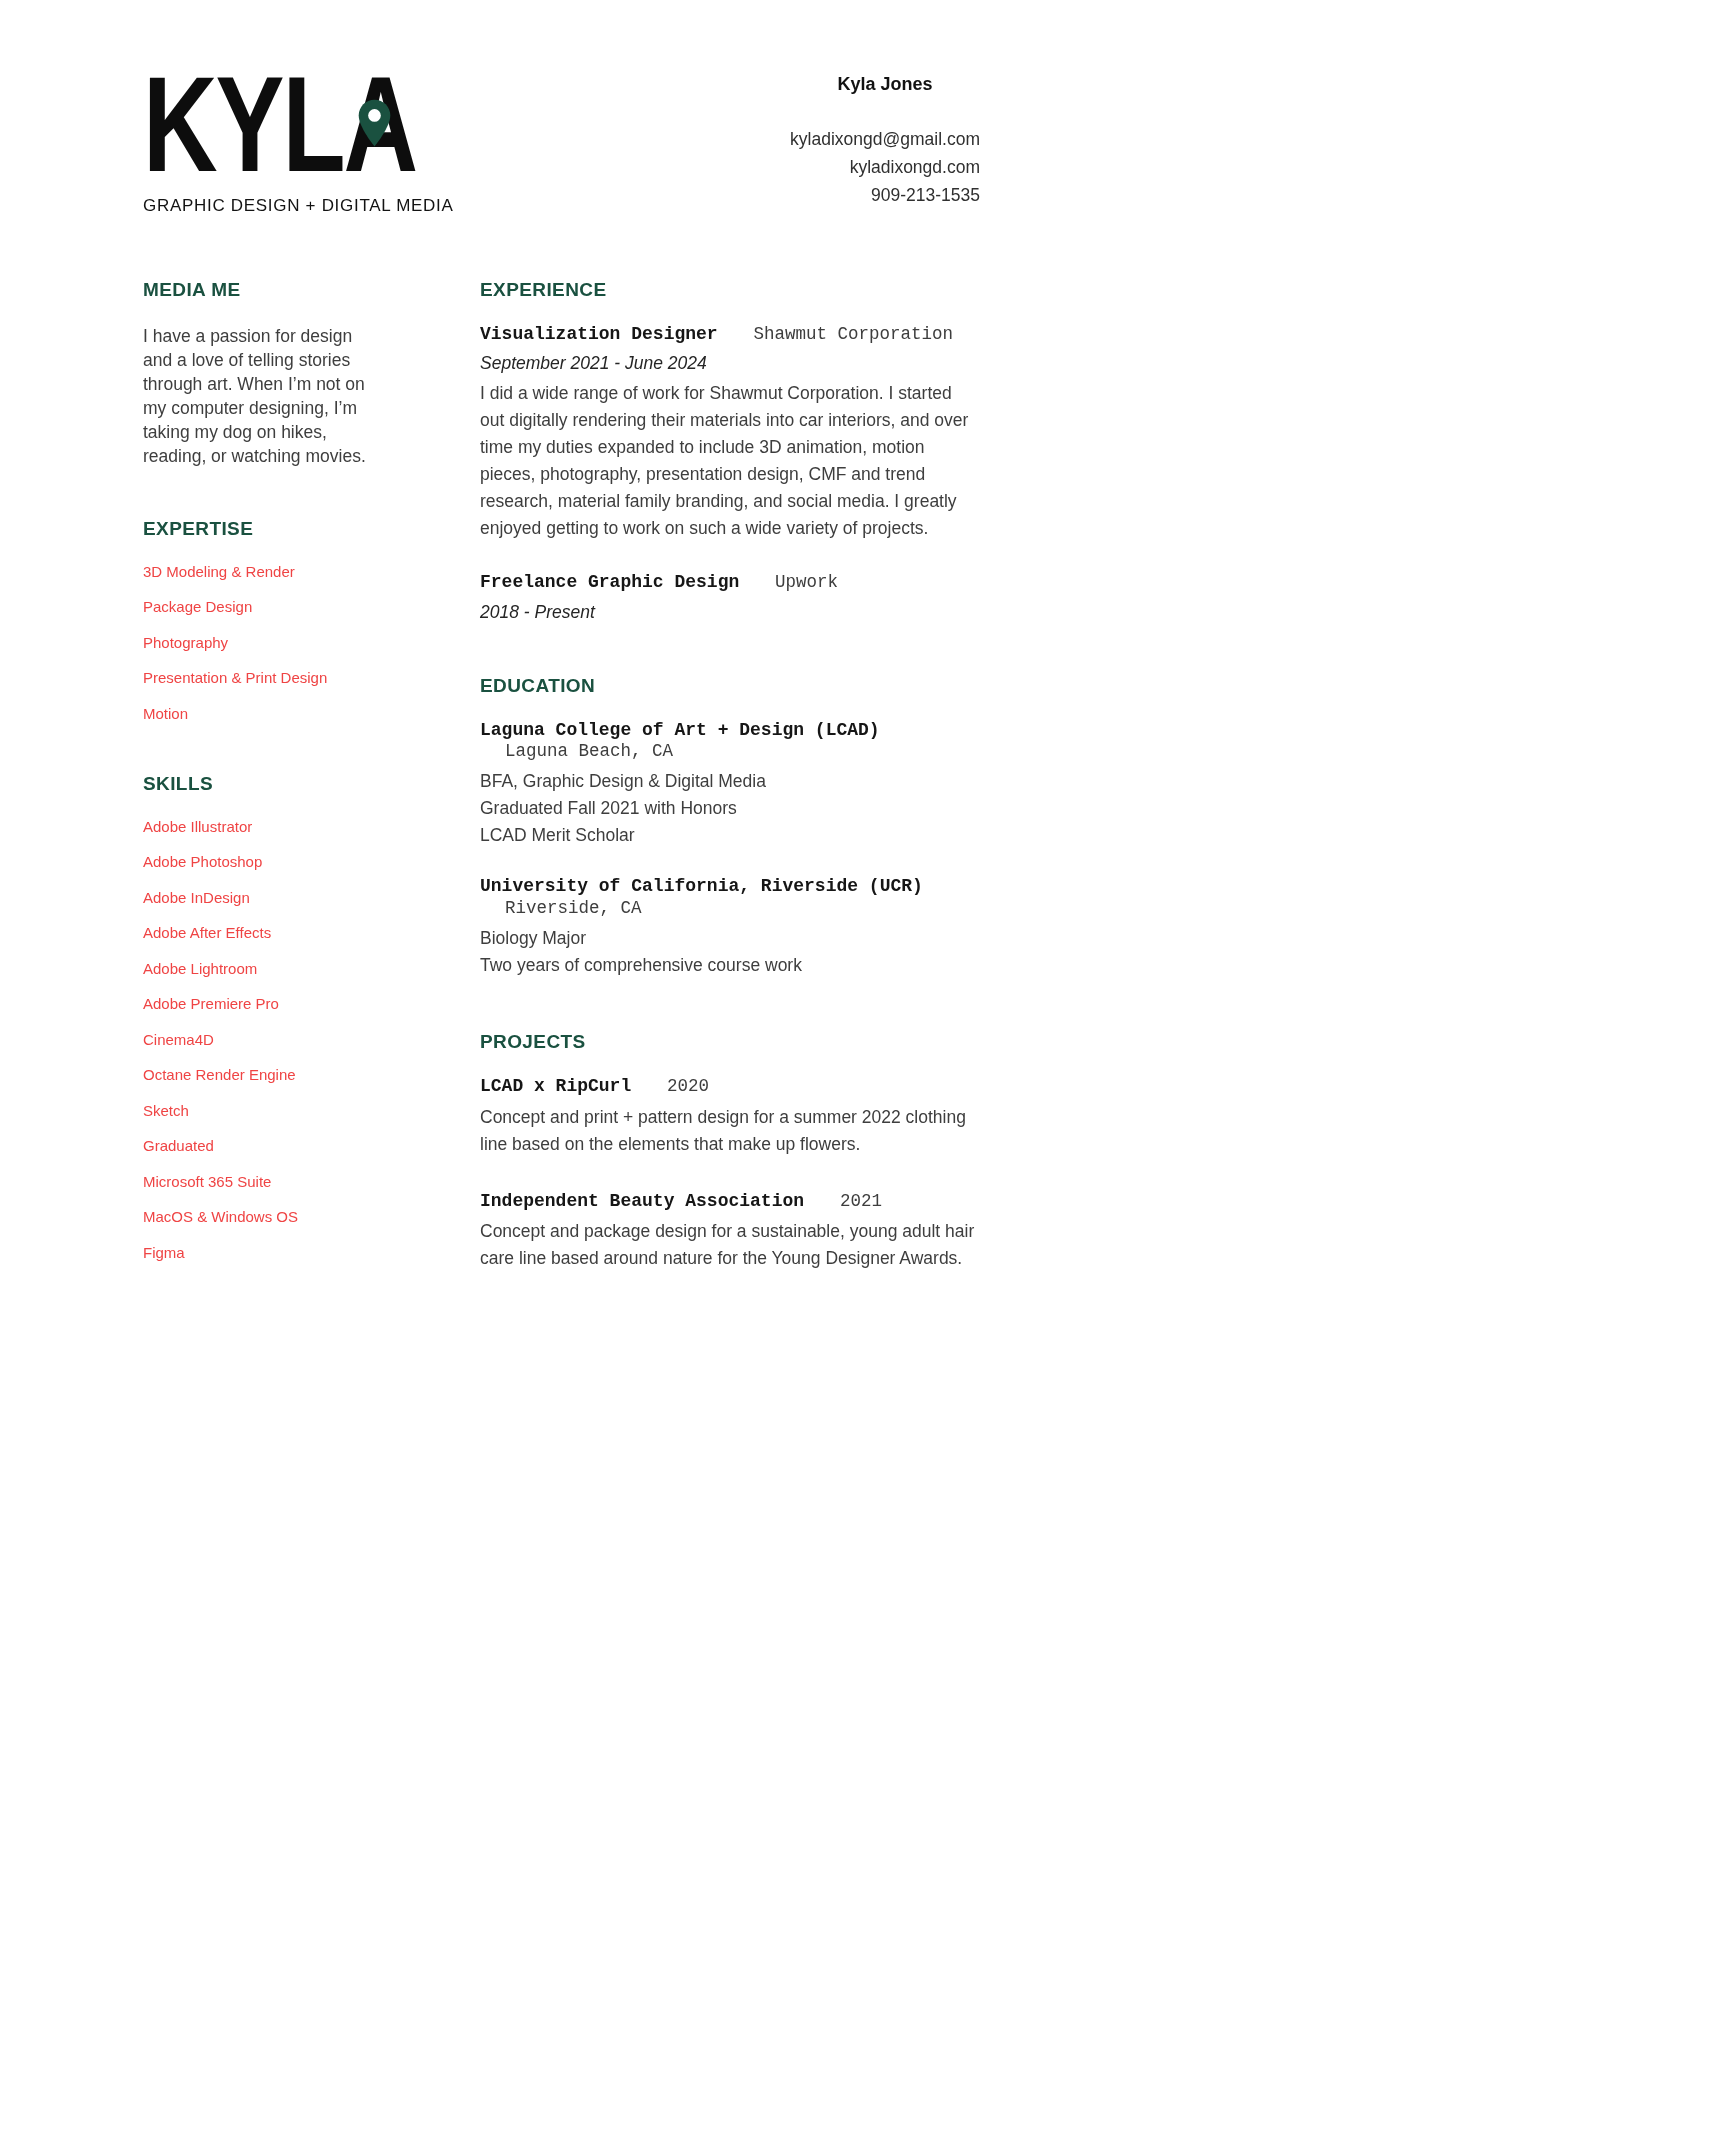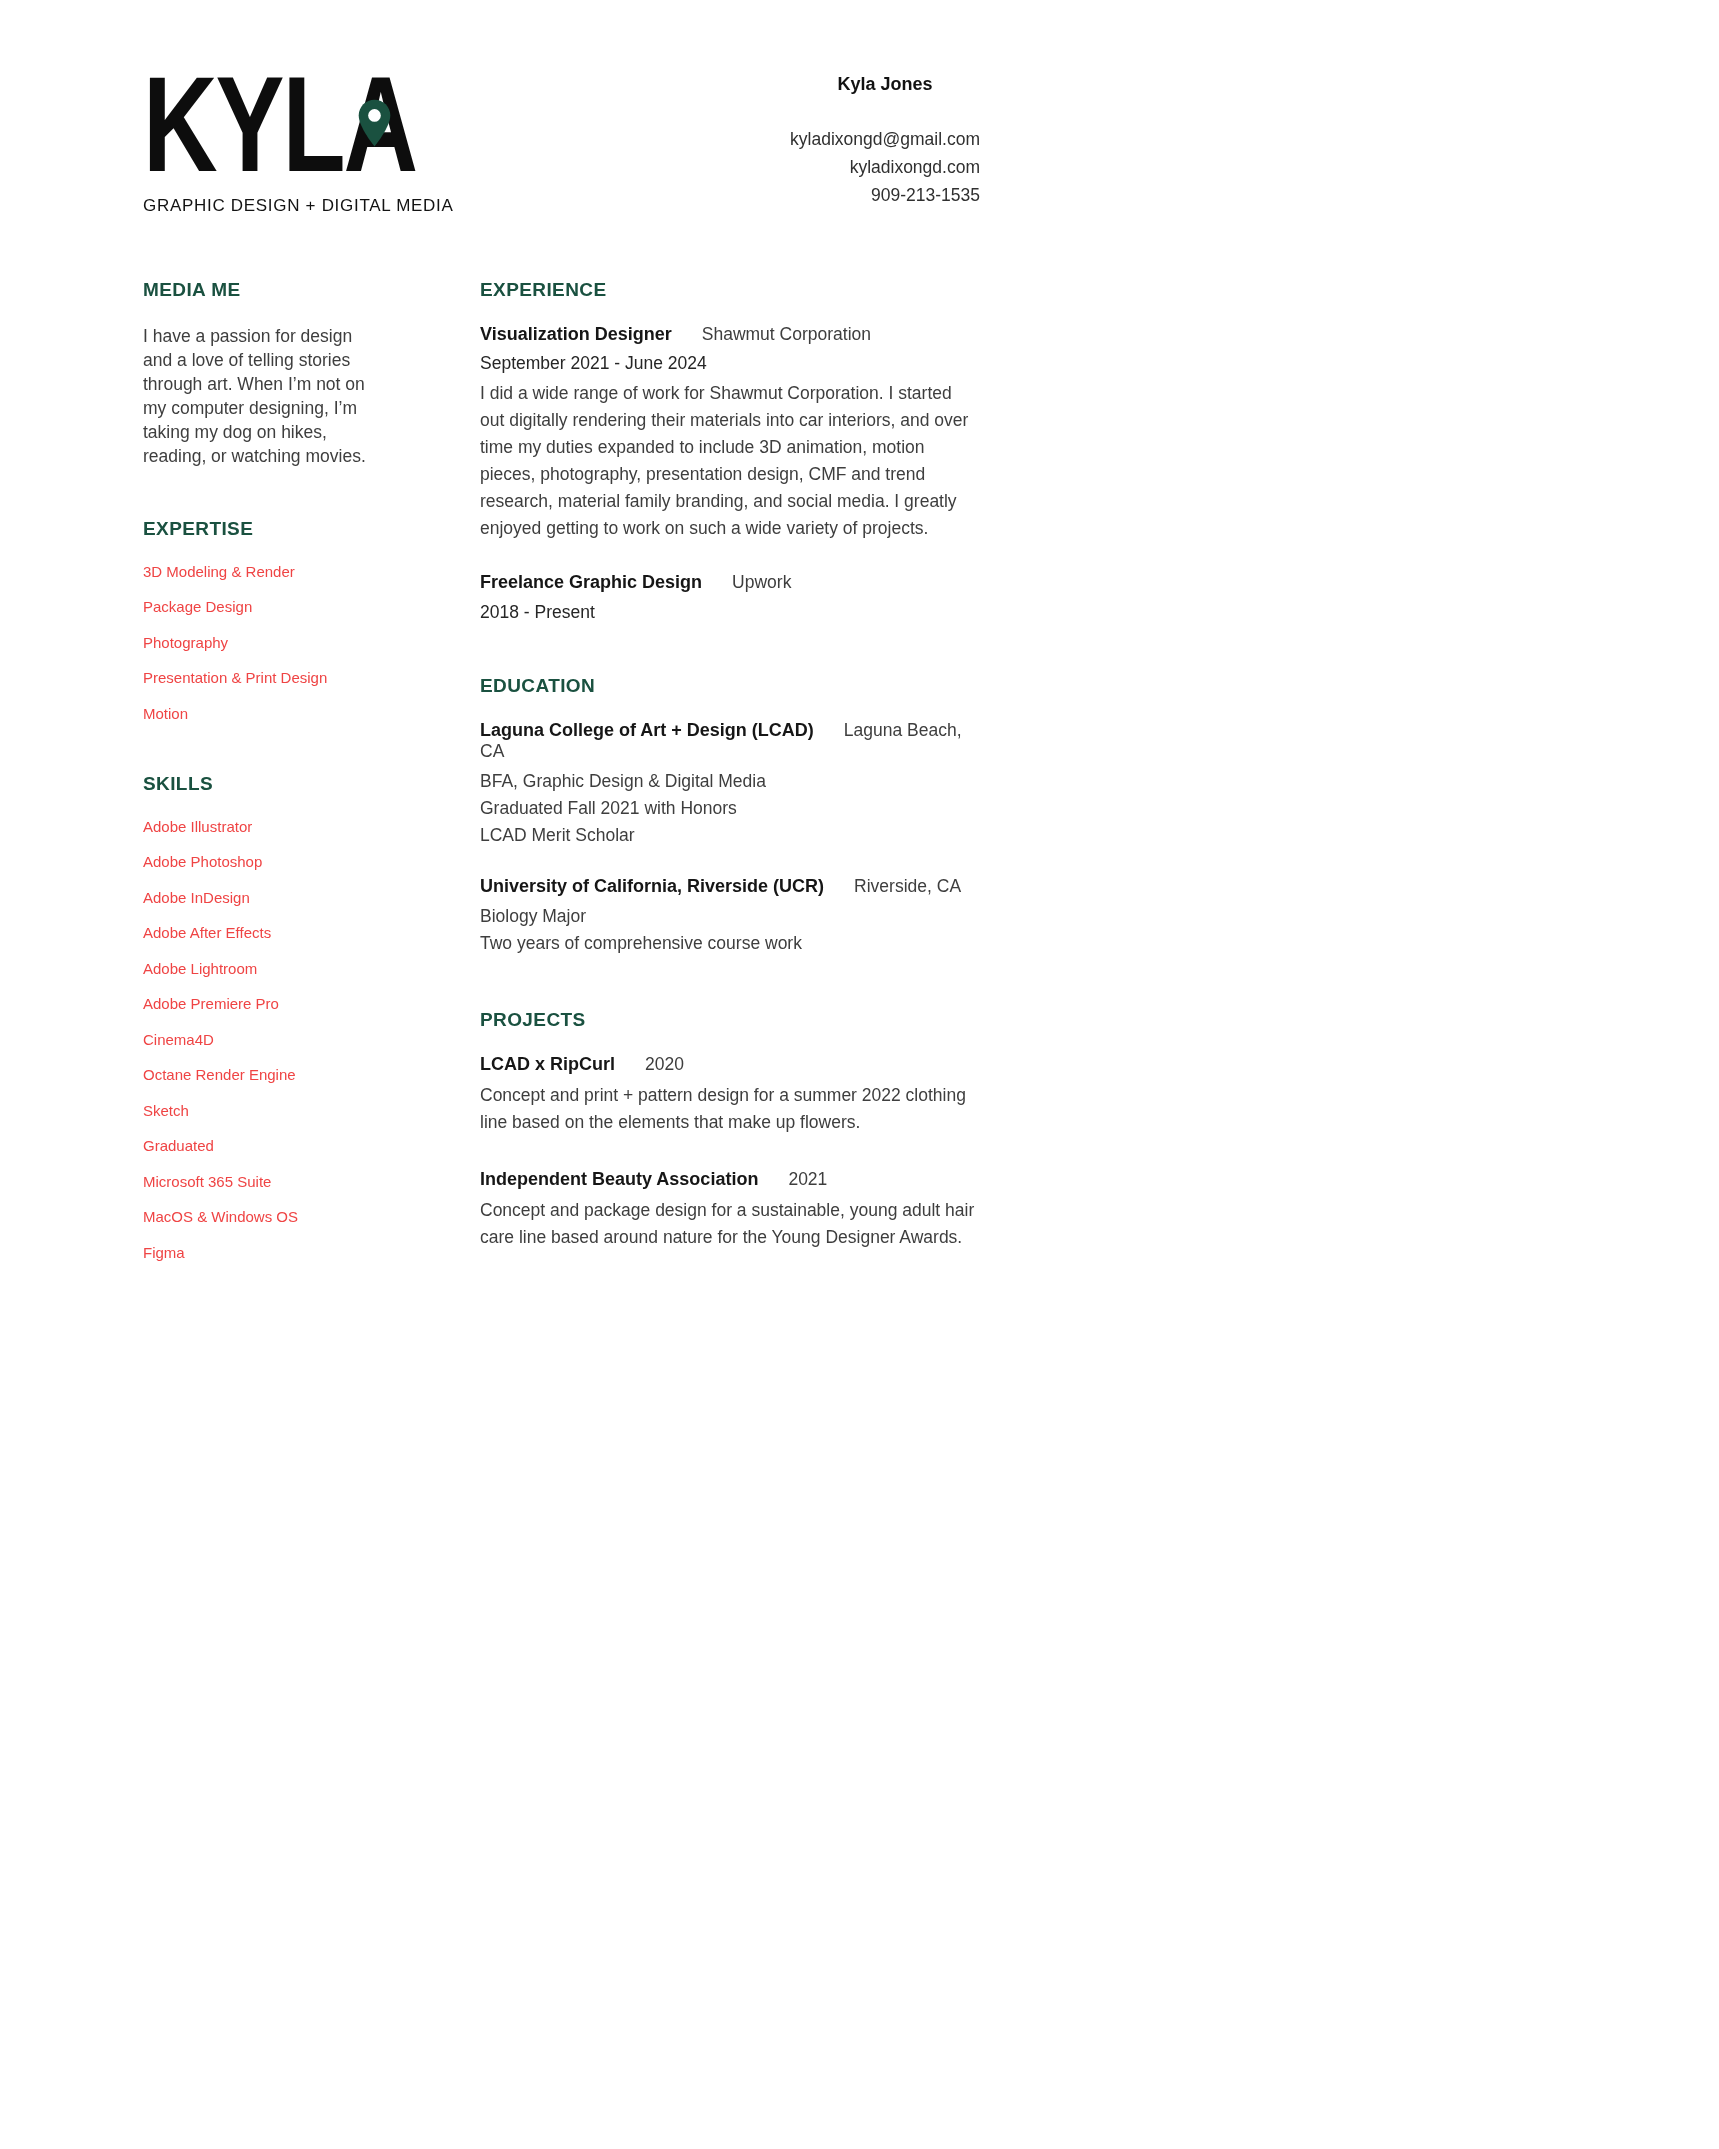--- a/index.html
+++ b/index.html
@@ -58,24 +58,24 @@
   }
   .section-l { margin-bottom: 50px; }
   .section-r { margin-bottom: 52px; }
 
   .about-text { width: 235px; font-size: 17.5px; line-height: 24px; color: #3e3e3e; }
 
   .list-item { font-size: 15px; line-height: 18px; margin-bottom: 17.5px; color: #ef4444; }
 
   
   .job { margin-bottom: 30px; }
-  .title-line { font-size: 18px; line-height: 21.5px; }
+  .title-line { font-size: 18px; line-height: 21.5px; font-family: Liberation Mono, monospace; }
   .bold-title { font-weight: bold; color: #161616; }
   .title-sub { font-size: 17.5px; color: #3e3e3e; margin-left: 25px; font-weight: normal; }
-  .job-dates { font-size: 17.5px; color: #262626; margin-top: 8px; }
+  .job-dates { font-style: italic; font-size: 17.5px; color: #262626; margin-top: 8px; }
   .body-par { font-size: 17.5px; line-height: 27px; margin-top: 6.3px; color: #3e3e3e; }
 
   .school { margin-bottom: 27px; }
   .school-detail { font-size: 17.5px; line-height: 27px; color: #3e3e3e; }
   .school .title-line { margin-bottom: 5.4px; }
 
   .project { margin-bottom: 33px; }
 </style>
 </head>
 <body>

